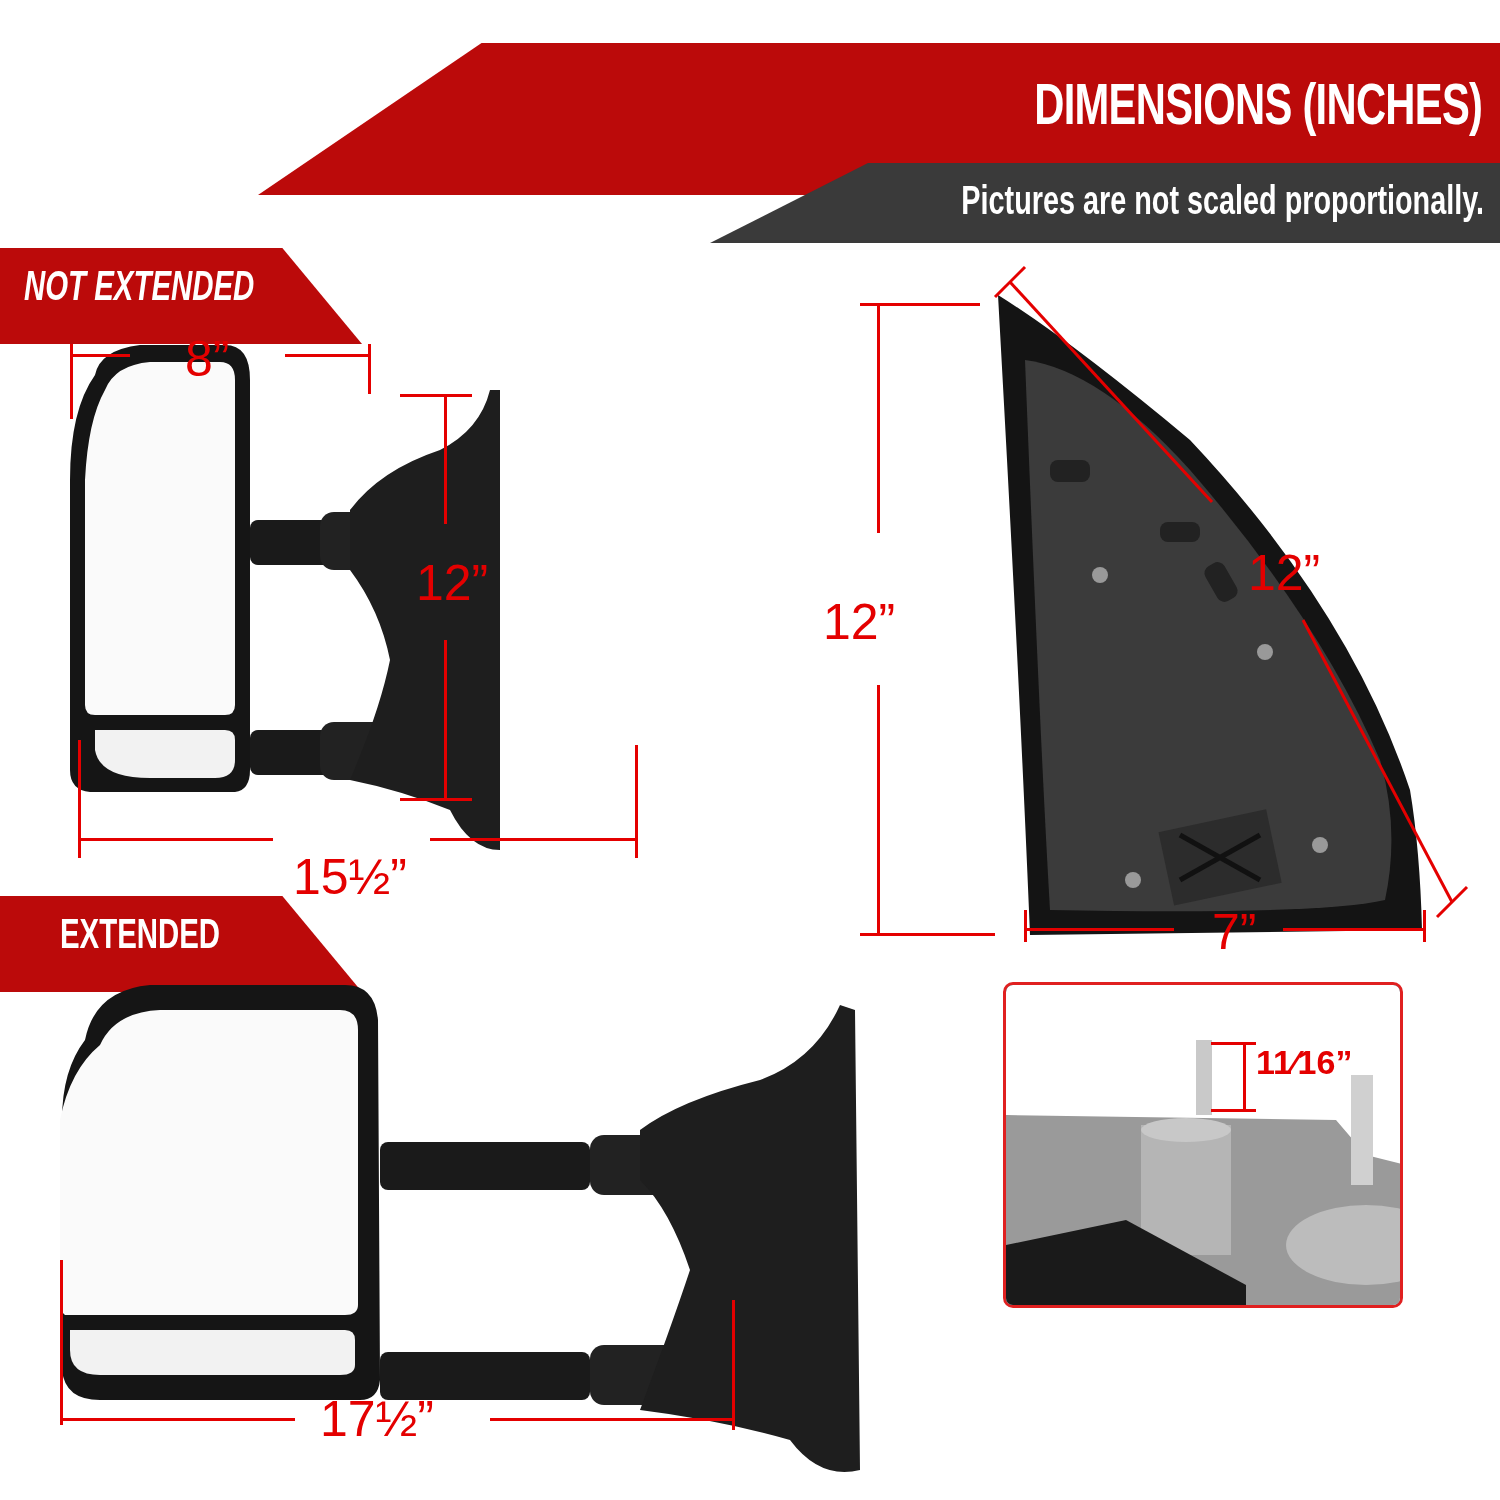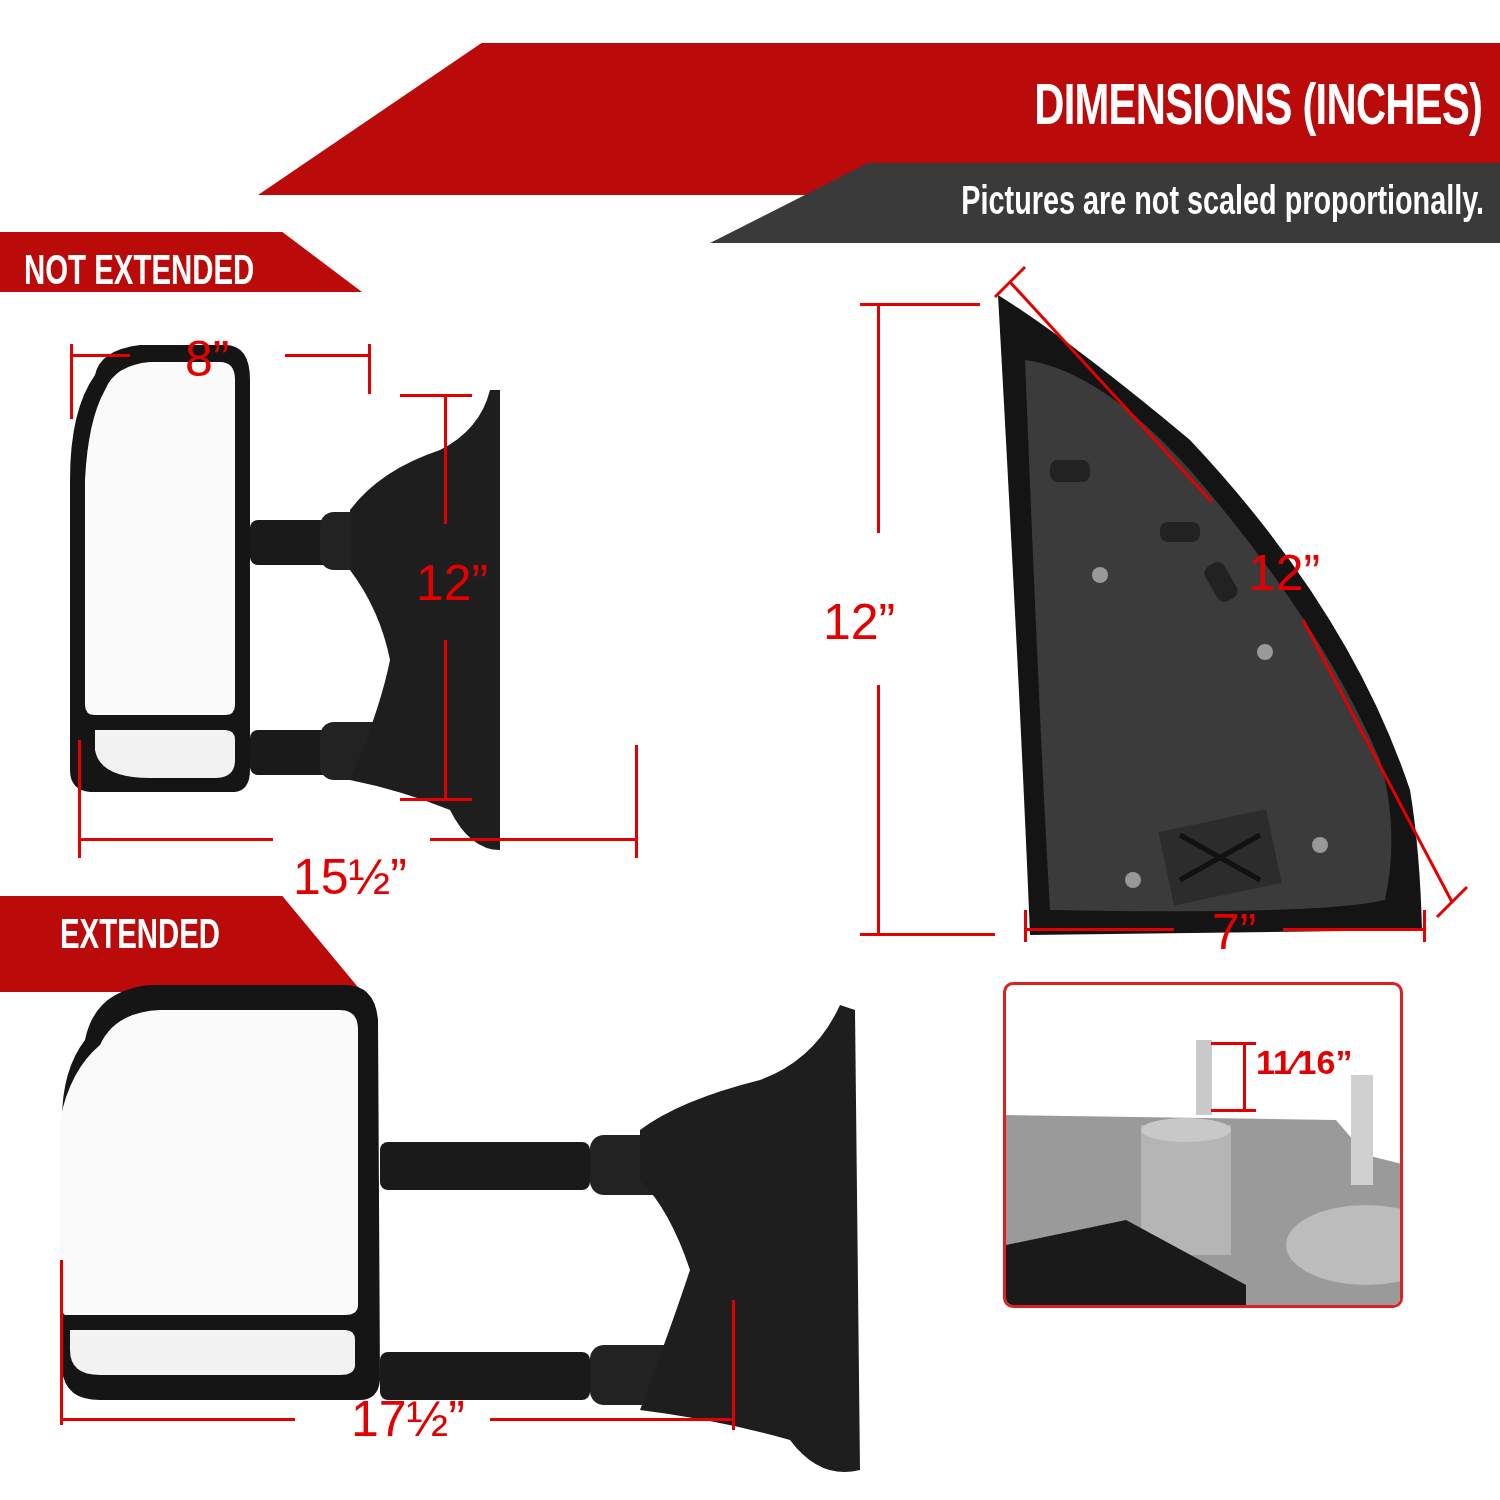--- a/index.html
+++ b/index.html
@@ -21,21 +21,21 @@
   .panel { position: absolute; left: 1003px; top: 982px; width: 400px; height: 326px; border: 3px solid #e02020; border-radius: 10px; overflow: hidden; background: #0f172a; }
 </style>
 </head>
 <body>
 
 <div class="banner-red"></div>
 <div class="banner-dark"></div>
 <div class="title">DIMENSIONS (INCHES)</div>
 <div class="subtitle">Pictures are not scaled proportionally.</div>
 
-<div class="tag" style="top:232px;width:362px;height:60px;">
+<div class="tag" style="top:248px;width:362px;height:96px;font-style:italic;">
   <span style="left:24px;top:14px;">NOT EXTENDED</span>
 </div>
 
 <div class="tag" style="top:896px;width:362px;height:96px;">
   <span style="left:60px;top:14px;">EXTENDED</span>
 </div>
 
 <svg class="abs" style="left:0;top:330px" width="800" height="540">
 
   <path d="M95 45 Q100 20 140 15 L225 15 Q250 15 250 50 L250 440 Q250 460 235 462 L90 462 Q70 460 70 440 L70 150 Q70 80 95 45 Z" fill="#151515"></path>
@@ -76,21 +76,21 @@
   <rect x="380" y="382" width="210" height="48" rx="8" fill="#1a1a1a"></rect>
   <rect x="590" y="165" width="110" height="60" rx="14" fill="#222"></rect>
   <rect x="590" y="375" width="110" height="60" rx="14" fill="#222"></rect>
   <path d="M640 160 Q680 130 760 110 Q815 90 840 35 L855 40 L860 500 Q820 510 790 470 Q720 450 640 440 Q670 360 690 300 Q670 240 640 210 Z" fill="#1e1e1e"></path>
 </svg>
 
 <div class="rl" style="left:60px;top:1260px;width:3px;height:165px"></div>
 <div class="rl" style="left:60px;top:1418px;width:235px;height:3px"></div>
 <div class="rl" style="left:490px;top:1418px;width:245px;height:3px"></div>
 <div class="rl" style="left:732px;top:1300px;width:3px;height:130px"></div>
-<div class="dim" style="left:351px;top:1394px">17½”</div>
+<div class="dim" style="left:320px;top:1394px">17½”</div>
 
 <svg class="abs" style="left:990px;top:290px" width="470" height="670">
   <path d="M8 5 Q80 50 200 150 Q360 320 420 500 Q430 560 432 640 L40 645 Q30 400 8 5 Z" fill="#141414"></path>
   <path d="M35 70 Q110 80 200 180 Q330 330 390 470 Q410 540 395 610 Q330 625 60 620 Q50 450 35 70 Z" fill="#3b3b3b"></path>
   <rect x="175" y="530" width="110" height="75" fill="#2c2c2c" transform="rotate(-12 230 567)"></rect>
   <path d="M190 545 L270 590 M270 545 L190 590" stroke="#111" stroke-width="5"></path>
   <circle cx="110" cy="285" r="8" fill="#999"></circle>
     <circle cx="275" cy="362" r="8" fill="#999"></circle>
   <circle cx="330" cy="555" r="8" fill="#999"></circle>
     <circle cx="143" cy="590" r="8" fill="#999"></circle>

